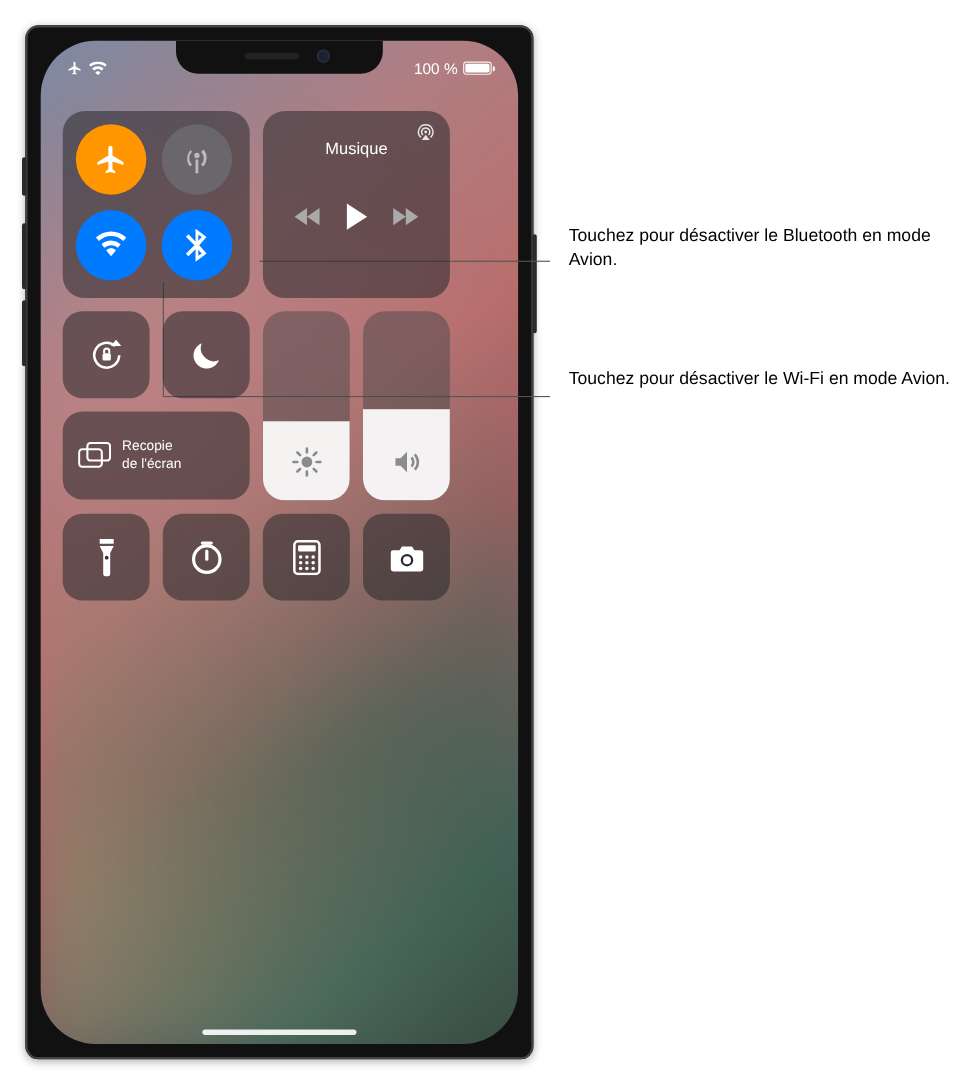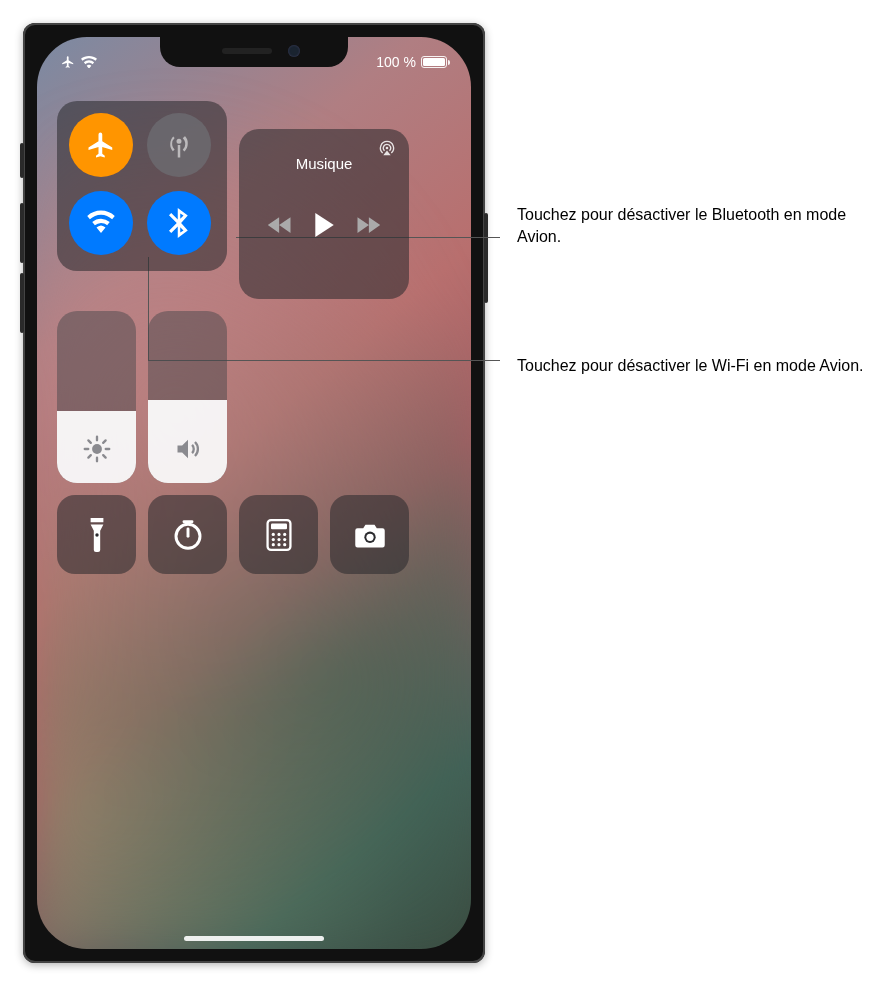--- a/index.html
+++ b/index.html
@@ -101,21 +101,21 @@
   .conn-module { width: 170px; height: 170px; padding: 12px; display:grid; grid-template-columns:1fr 1fr; grid-template-rows:1fr 1fr; gap:10px; }
   .circle-btn {
     width: 64px; height: 64px;
     border-radius: 50%;
     display:flex; align-items:center; justify-content:center;
     background: rgba(110,110,115,0.75);
   }
   .circle-btn.orange { background: #ff9500; }
   .circle-btn.blue { background: #007aff; }
   .circle-btn svg, .small-btn svg { display:block; }
-  .music-module { width: 170px; height: 170px; padding: 12px; color:#fff;margin-top:28px; }
+  .music-module { width: 170px; height: 170px; padding: 12px; color:#fff; }
   .music-title { text-align:center; font-size:15px; font-weight:500; margin-top:14px; }
   .airplay-corner { position:absolute; top:10px; right:12px; opacity:0.85; }
   .music-controls { display:flex; align-items:center; justify-content:space-around; margin-top:40px; padding: 0 6px;}
   .small-btn { width: 64px; height:64px; border-radius:18px; display:flex; align-items:center; justify-content:center; background: rgba(40,40,44,0.55);}
   .mirror-module { width: 170px; height:80px; border-radius:18px; background: rgba(40,40,44,0.55); display:flex; align-items:center; gap:10px; padding:0 14px; color:#fff;}
   .mirror-text { font-size:12.5px; line-height:1.25; }
   .slider {
     width: 79px; height: 172px;
     border-radius: 20px;
     background: rgba(70,70,74,0.48);
@@ -224,20 +224,47 @@
             <span>
               <svg width="28" height="20" viewBox="0 0 32 20">
                   <path class="gray" d="M17 10L4 19V1l13 9zM30 10L17 19V1l13 9z"></path>
                 </svg>
             </span>
           </div>
         </div>
       </div>
 
       <div class="row">
+        <div style="display:flex;flex-direction:column;gap:12px;">
+          <div style="display:flex;gap:12px;">
+            <div class="small-btn" style="width:79px;height:79px">
+              <svg width="34" height="34" viewBox="0 0 36 36">
+                <path fill="none" stroke="#fff" stroke-width="2.5" d="M30 18a12 12 0 1 1-4-9"></path>
+                <path class="white" d="M27 3l5 6h-10z"></path>
+                <rect x="14" y="16" width="8" height="7" rx="1.5" class="white"></rect>
+                <path fill="none" stroke="#fff" stroke-width="2" d="M15.5 16v-2a2.5 2.5 0 0 1 5 0v2"></path>
+              </svg>
+            </div>
+            <div class="small-btn" style="width:79px;height:79px">
+              <svg width="32" height="32" viewBox="0 0 24 24">
+                  <path class="white" d="M20.3 15.4A9 9 0 0 1 8.6 3.7 9 9 0 1 0 20.3 15.4z"></path>
+                </svg>
+            </div>
+          </div>
+          <div class="mirror-module">
+            <svg width="30" height="26" viewBox="0 0 32 26">
+              <rect x="1" y="7" width="22" height="17" rx="3" fill="none" stroke="#fff" stroke-width="2"></rect>
+              <rect x="9" y="1" width="22" height="17" rx="3" fill="none" stroke="#fff" stroke-width="2"></rect>
+            </svg>
+            <div class="mirror-text">
+              <div>Recopie</div>
+              <div>de l'écran</div>
+            </div>
+          </div>
+        </div>
 
         <div class="slider">
           <div class="slider-fill" id="bright-fill" style="height: 42%;"></div>
           <span class="slider-icon">
             <svg width="28" height="28" viewBox="0 0 24 24">
                 <circle cx="12" cy="12" r="4.2" class="dgray"></circle>
                 <g stroke="#8a8a8f" stroke-width="2" stroke-linecap="round">
                   <line x1="12" y1="1.5" x2="12" y2="4.5"></line>
                   <line x1="12" y1="19.5" x2="12" y2="22.5"></line>
                   <line x1="1.5" y1="12" x2="4.5" y2="12"></line>
@@ -304,13 +331,13 @@
 
     <div class="home-indicator"></div>
   </div>
 </div>
 
 <div class="callout-line" style="left:236px; top:237px; width:264px;"></div>
 <div class="callout" style="left:505px; top:204px; width:370px;">Touchez pour désactiver le Bluetooth en mode Avion.</div>
 
 <div class="callout-line" style="left:148px; top:360px; width:352px;"></div>
 <div class="callout-line" style="left:148px; top:257px; width:1px; height:103px; background:#555;"></div>
-<div class="callout" style="left:505px; top:355px; width:360px;">Touchez pour désactiver le Wi-Fi en mode Avion.</div>
+<div class="callout" style="left:505px; top:334px; width:360px;">Touchez pour désactiver le Wi-Fi en mode Avion.</div>
 
 </body></html>

